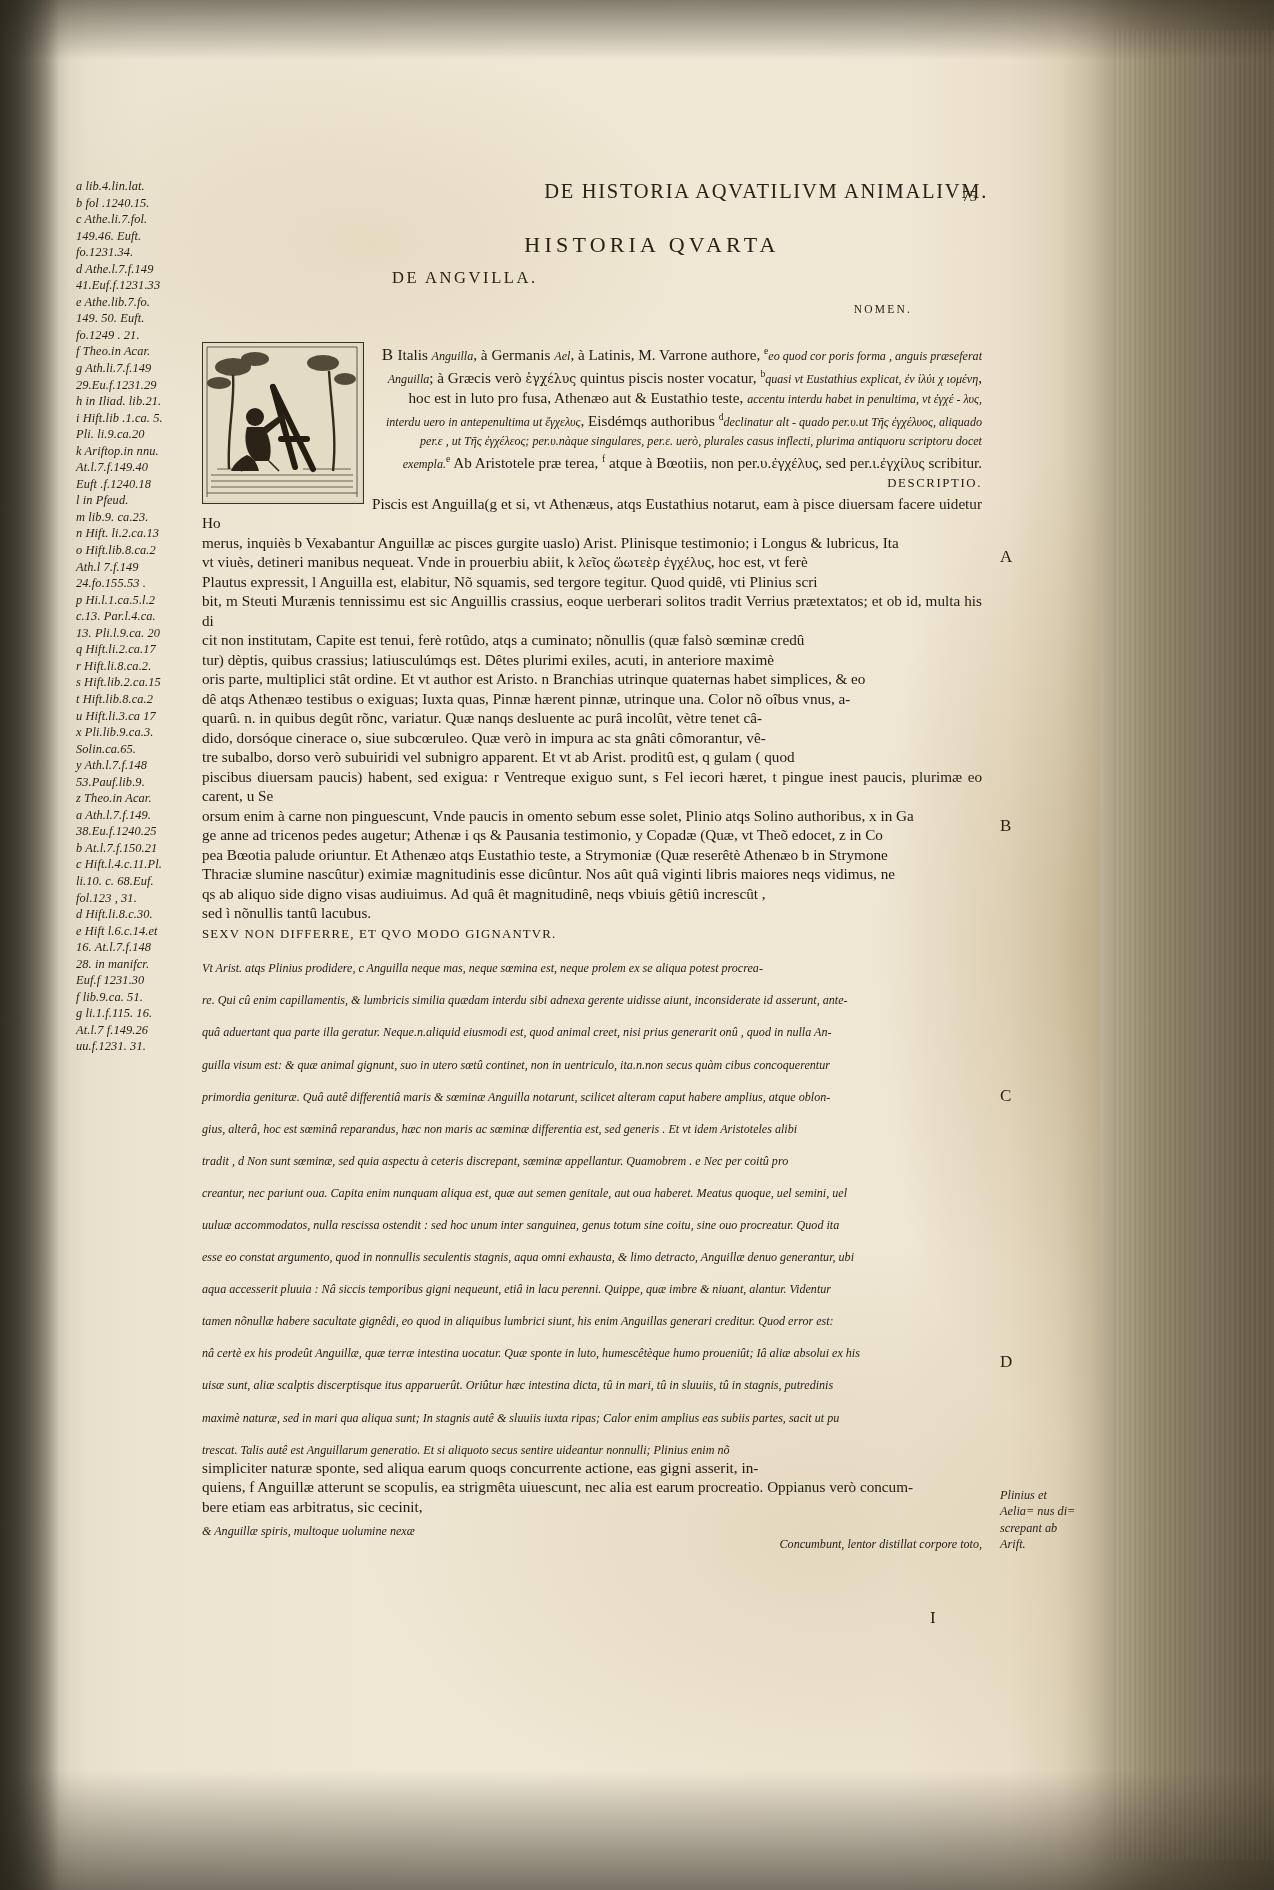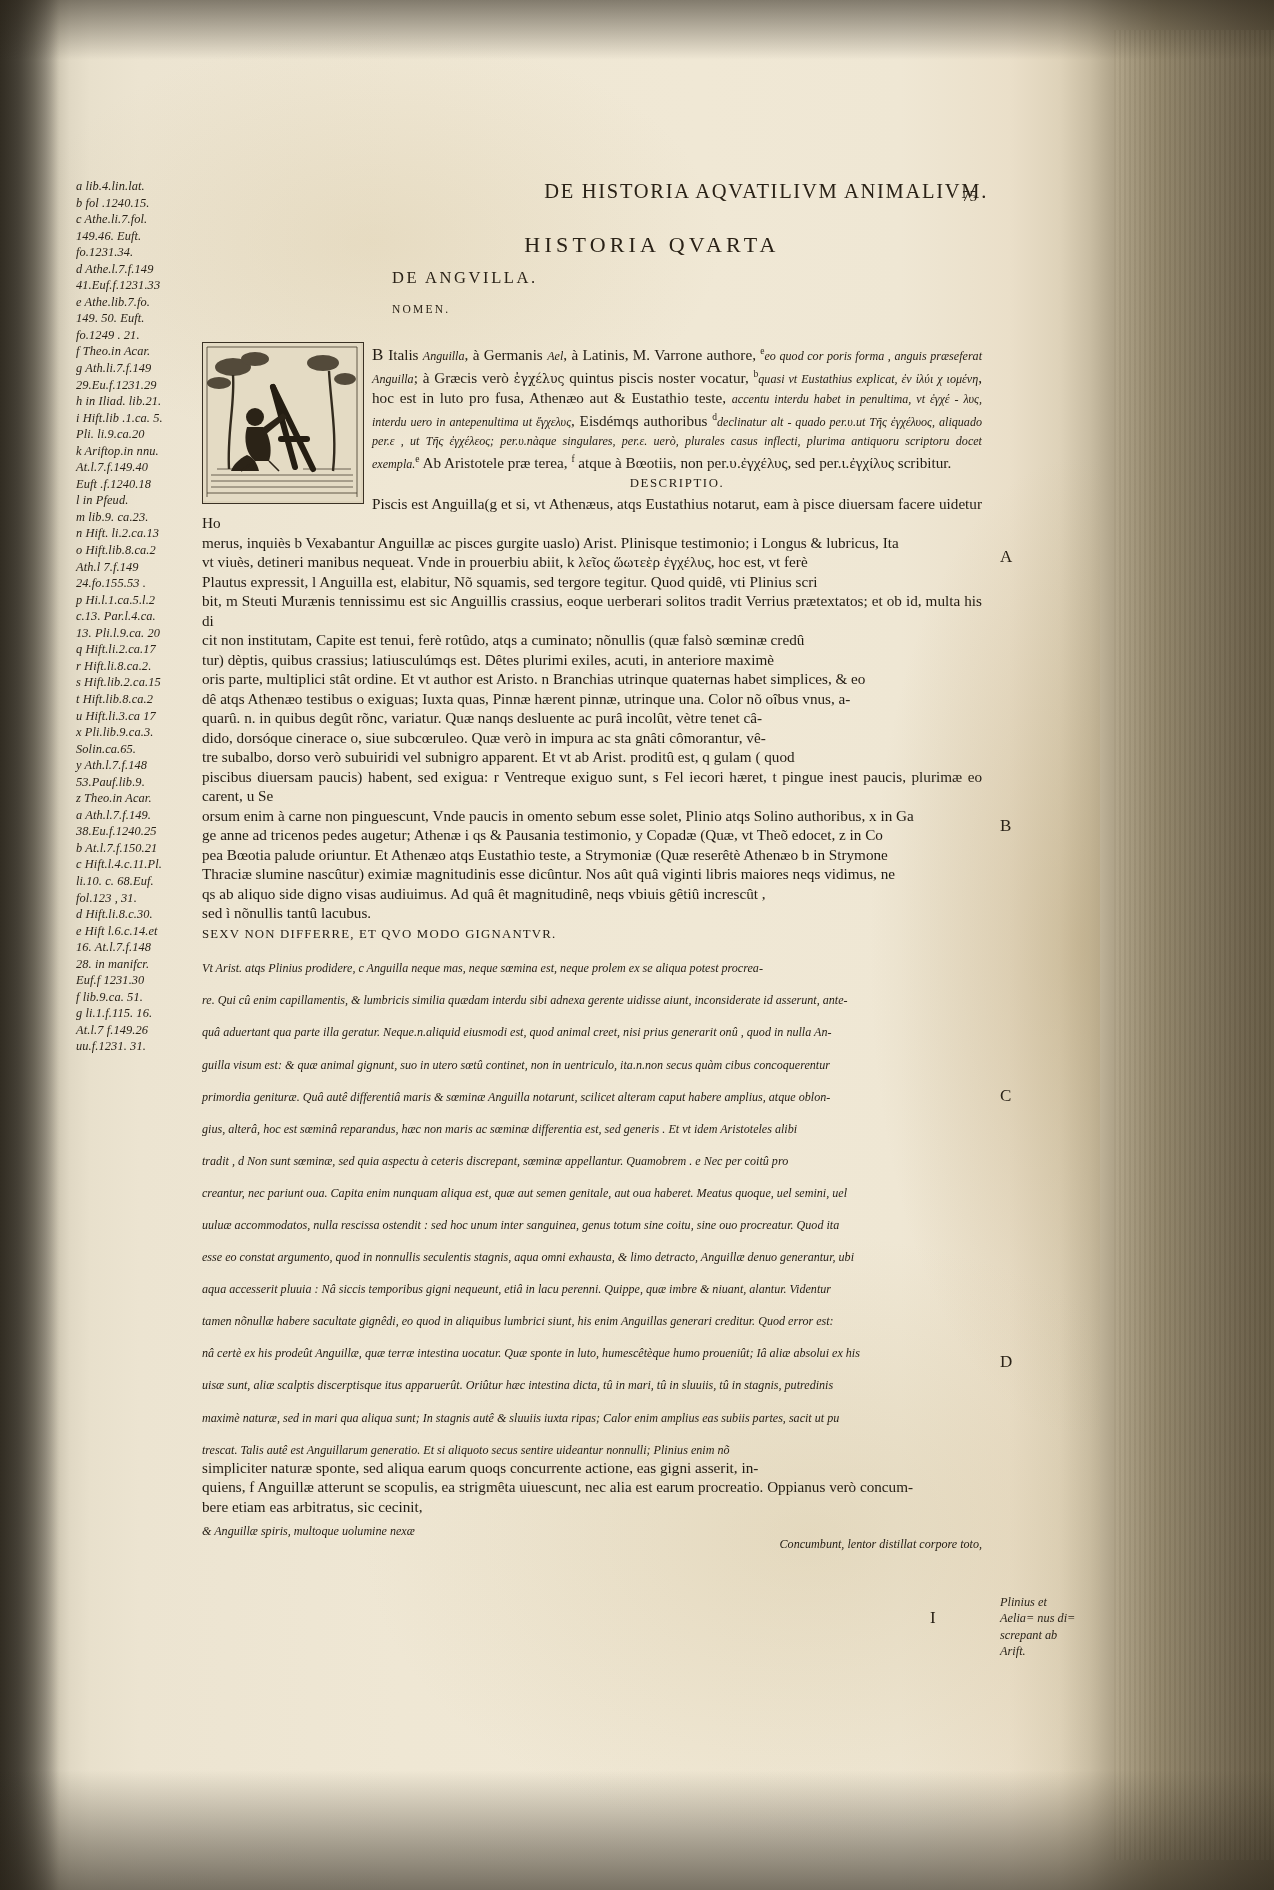--- a/index.html
+++ b/index.html
@@ -119,21 +119,21 @@
     width: 520px;
     font-size: 16.5px;
     letter-spacing: 2.6px;
     color: #2a2217;
   }
   #section-nomen {
     position: absolute;
     left: 392px;
     top: 303px;
     width: 520px;
-    text-align: left;
+    text-align: right;
     font-size: 11.5px;
     letter-spacing: 2.2px;
     color: #2a2217;
   }
 
   
   #woodcut {
     position: absolute;
     left: 202px;
     top: 342px;
@@ -149,21 +149,21 @@
   #main-col {
     position: absolute;
     left: 202px;
     top: 342px;
     width: 780px;
     font-size: 15.2px;
     line-height: 19.5px;
     color: #221b12;
     text-align: justify;
   }
-  #main-col p { margin: 0; }
+  #main-col p { margin: 0; text-align: right; }
   .wrapbox {
     float: left;
     width: 170px;
     height: 162px;
     shape-outside: margin-box;
   }
   .sm { font-size: 12.1px; font-style: italic; line-height: 15.1px; margin-top: 17px; }
   .sup { font-size: 9.5px; vertical-align: super; font-style: normal; }
   .gk { font-family: "DejaVu Serif", serif; font-size: 12.5px; }
   .caps { letter-spacing: 1.2px; }
@@ -174,21 +174,21 @@
     position: absolute;
     left: 1000px;
     font-size: 17px;
     color: #2a2217;
     font-family: "Liberation Serif", serif;
   }
   
   #right-note {
     position: absolute;
     left: 1000px;
-    top: 1594px;
+    top: 1487px;
     width: 78px;
     font-style: italic;
     font-size: 12.3px;
     line-height: 16.4px;
     color: #2a2319;
   }
   #signature {
     position: absolute;
     left: 930px;
     top: 1608px;

